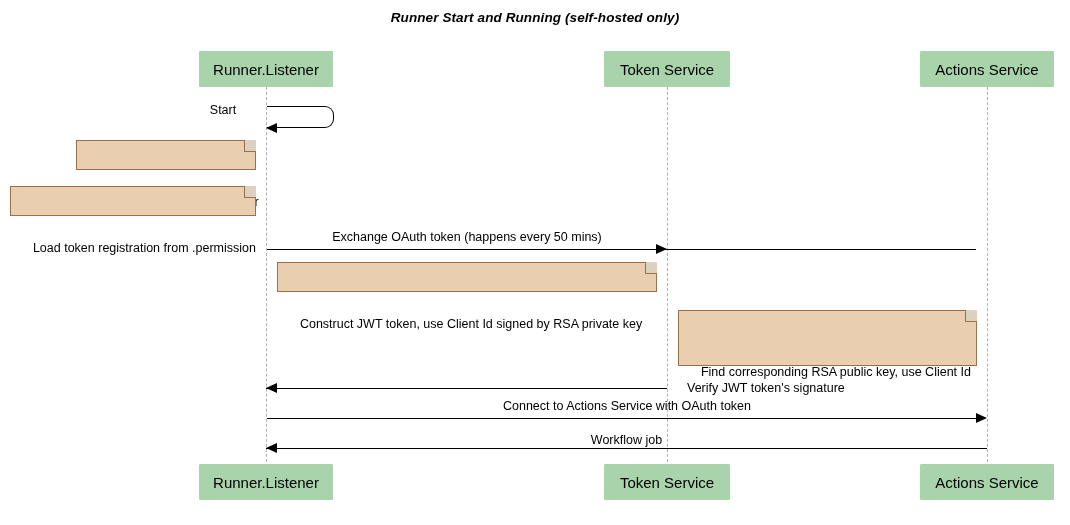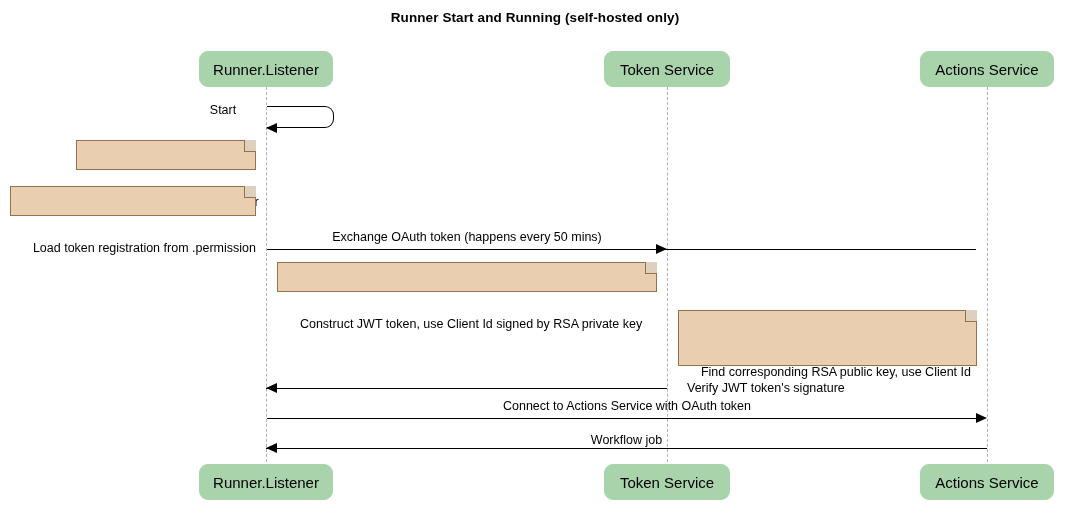--- a/index.html
+++ b/index.html
@@ -23,29 +23,30 @@
   .diagram-title {
     position: absolute;
     left: 0;
     top: 10px;
     width: 1070px;
     text-align: center;
     font-size: 13.5px;
     font-weight: bold;
     color: #000000;
     letter-spacing: 0.1px;
+    font-style: italic;
   }
 
   
   .participant {
     position: absolute;
     height: 36px;
     background: #a9d3ab;
     border: 1px solid #a9d3ab;
-    border-radius: 9px;
+    border-radius: 1px;
     display: flex;
     align-items: center;
     justify-content: center;
     font-size: 15px;
     color: #000000;
     box-sizing: border-box;
     white-space: nowrap;
   }
 
   

